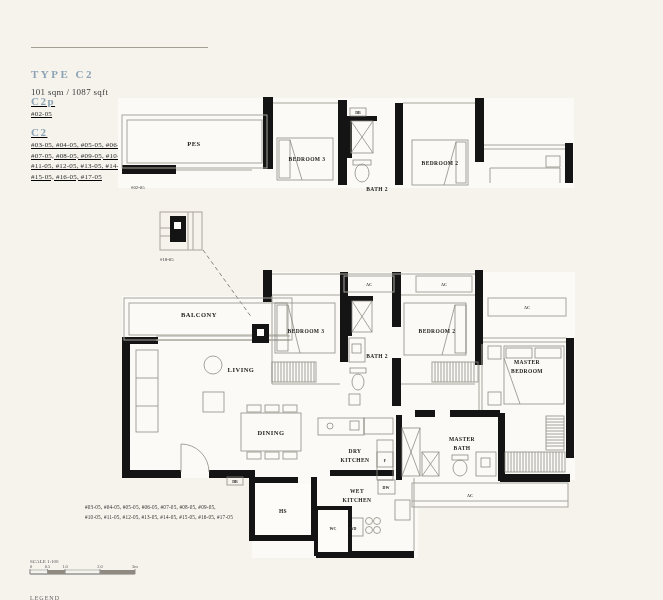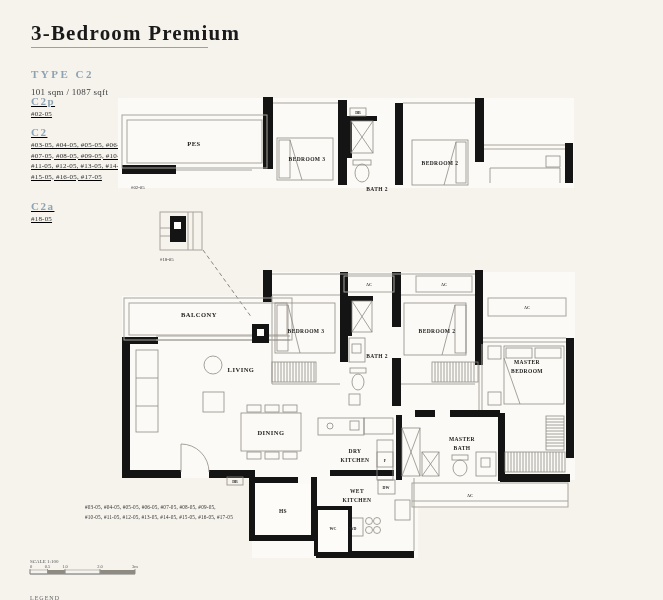--- a/index.html
+++ b/index.html
@@ -30,36 +30,31 @@
   .sc{font:400 5px "Liberation Serif",serif;fill:#555;text-anchor:start;}
   .sct{font:400 4.5px "Liberation Serif",serif;fill:#555;text-anchor:middle;}
   .legend{font:400 6px "Liberation Serif",serif;fill:#666;letter-spacing:1px;text-anchor:start;}
   .dash{stroke:#7d7a73;stroke-width:.9;stroke-dasharray:4 3;fill:none;}
 </style>
 </head>
 <body>
 
 <div class="page">
 
-  <div class="hdr-title">3-Bedroom Premium</div>
   <div class="hdr-rule"></div>
   <div class="hdr-area">101 sqm / 1087 sqft</div>
   <div class="hdr-type">TYPE C2</div>
 
   <div class="variant v-c2p">
     <div class="code">C2p</div>
     <div class="units">#02-05</div>
   </div>
   <div class="variant v-c2">
     <div class="code">C2</div>
     <div class="units">#03-05, #04-05, #05-05, #06-05, #07-05, #08-05, #09-05, #10-05, #11-05, #12-05, #13-05, #14-05, #15-05, #16-05, #17-05</div>
-  </div>
-  <div class="variant v-c2a">
-    <div class="code">C2a</div>
-    <div class="units">#18-05</div>
   </div>
 
   <div class="watermark">GRAND DUNMAN</div>
 
   <svg width="663" height="600" viewBox="0 0 663 600">
 
     <g>
       <rect class="roombg" x="118" y="98" width="456" height="90"></rect>
       <rect class="roombg" x="122" y="296" width="170" height="182"></rect>
       <rect class="roombg" x="263" y="272" width="312" height="208"></rect>

